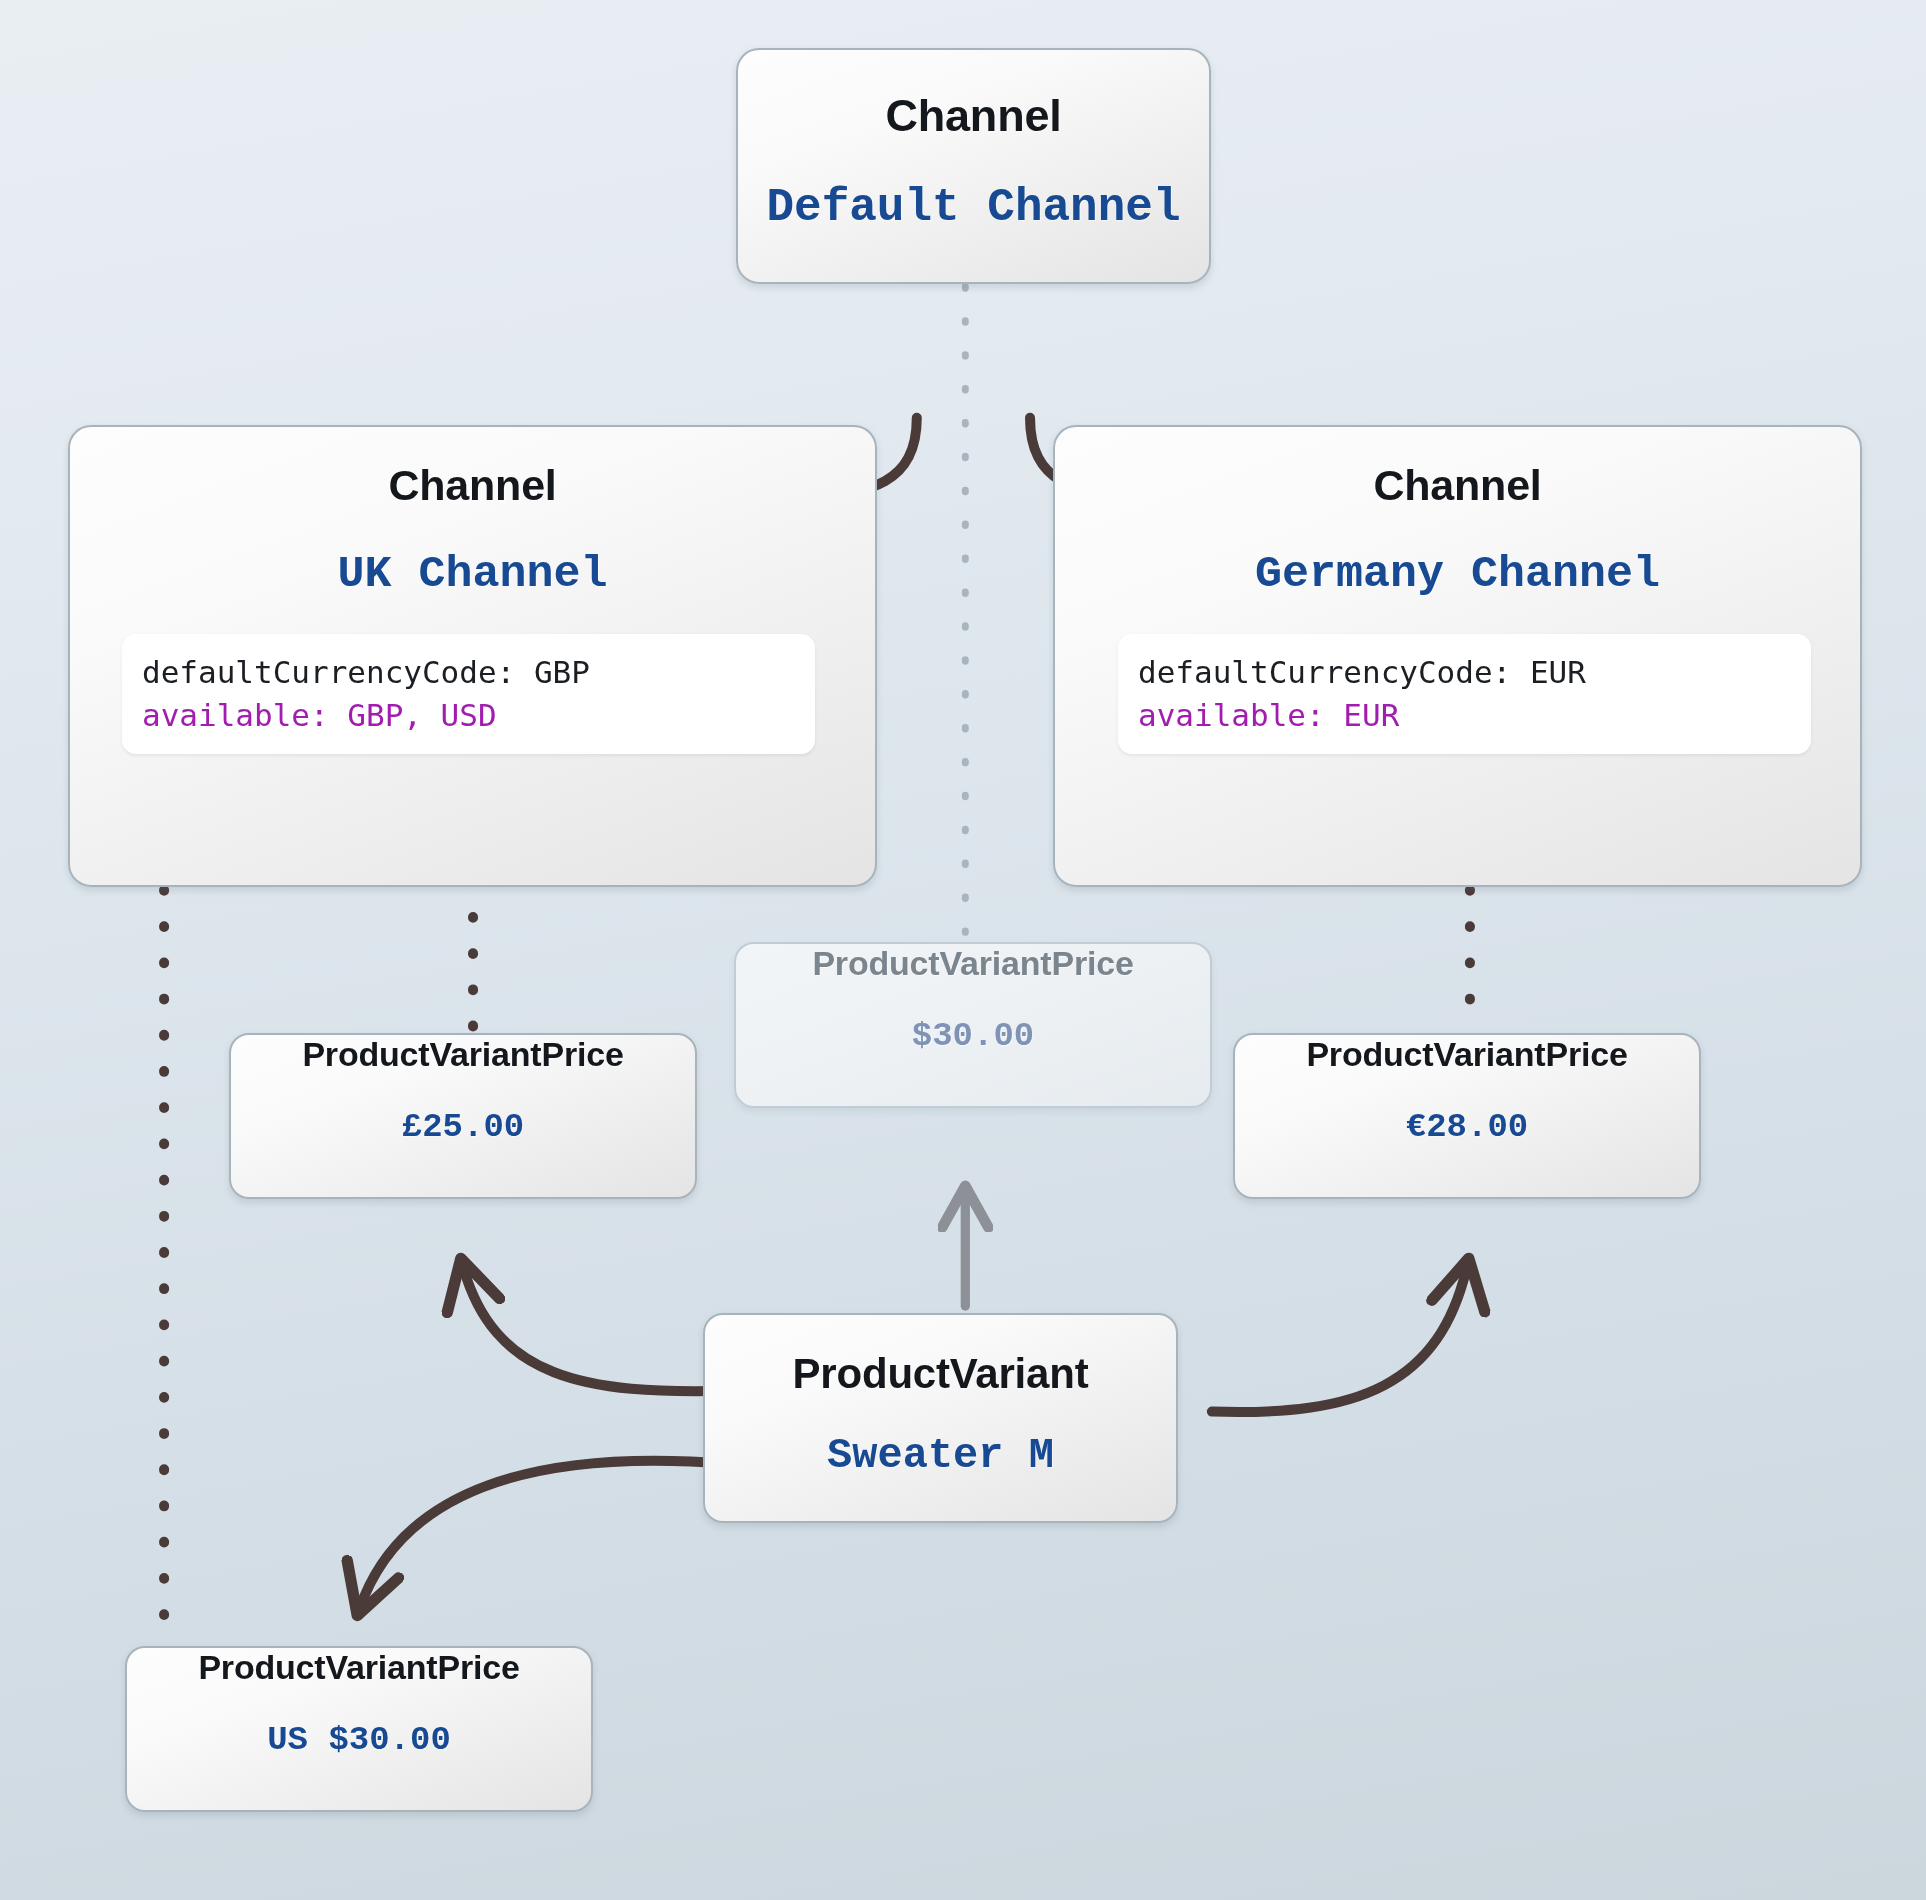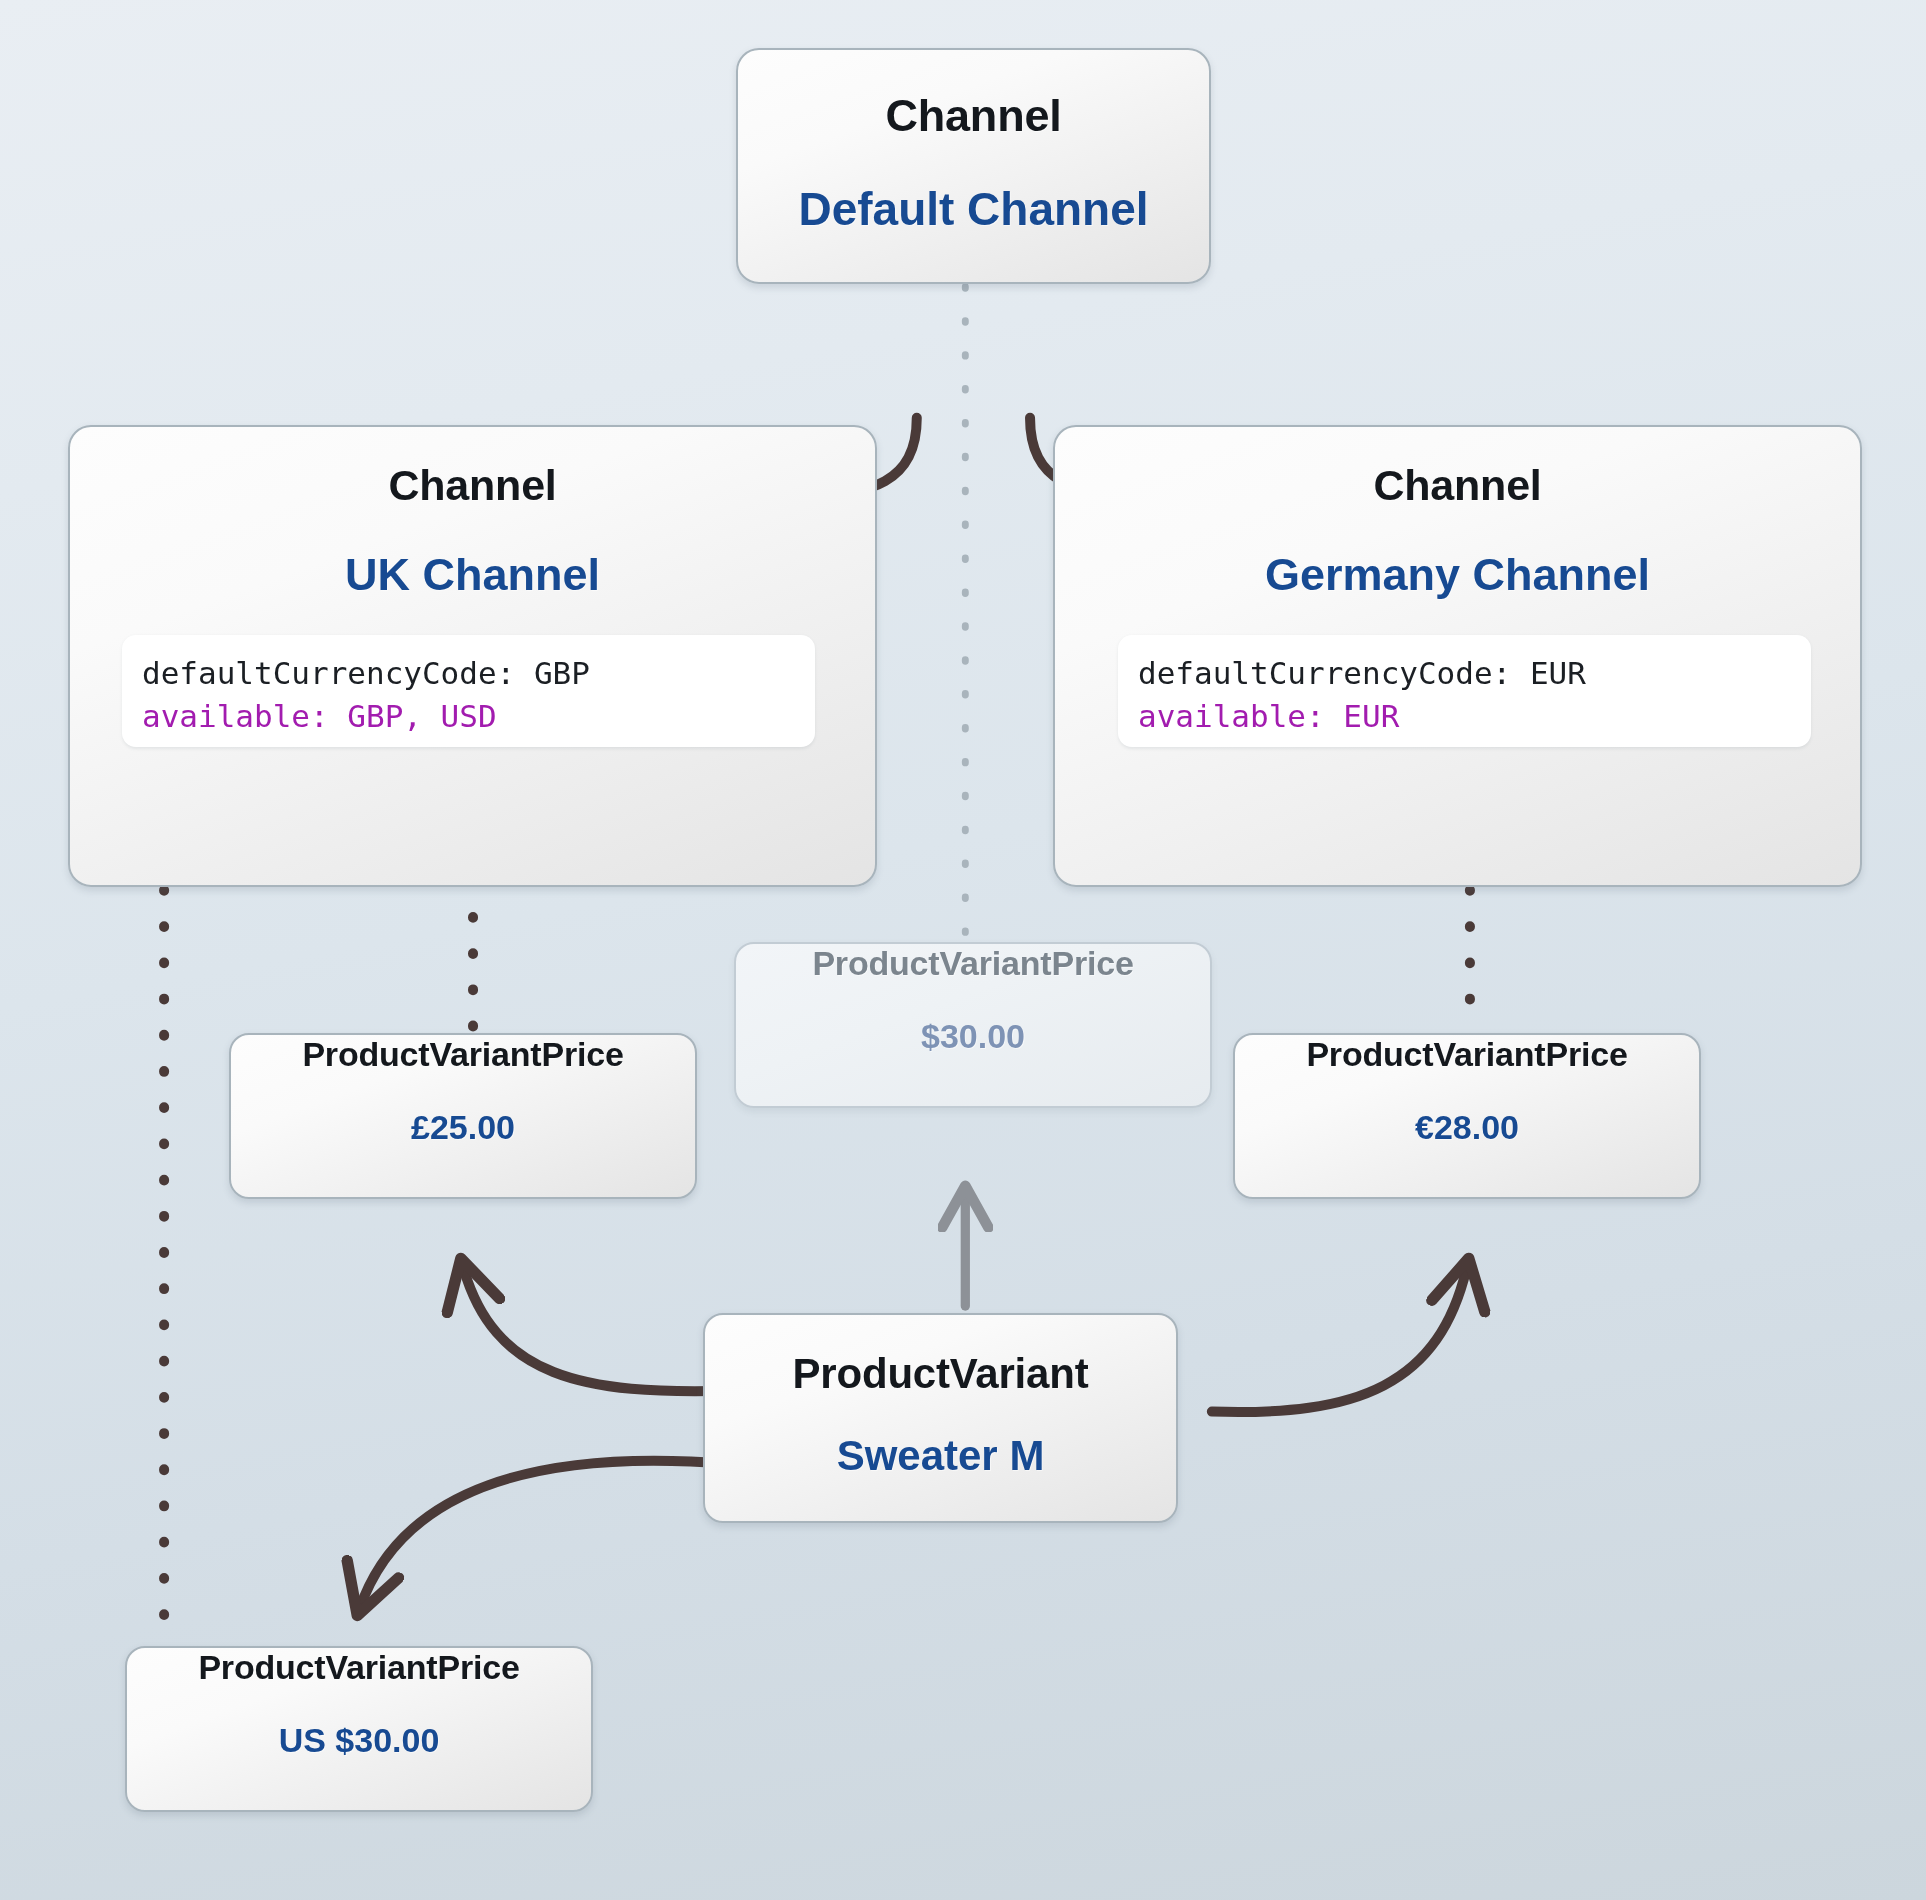--- a/index.html
+++ b/index.html
@@ -41,20 +41,21 @@
     color: #14181d;
     letter-spacing: -0.2px;
     text-align: right;
     text-shadow: 0.8px 0.8px 0 rgba(255,255,255,0.55);
   }
   .node .name {
     font-weight: bold;
     color: #174a92;
     text-align: center;
     text-shadow: 0.8px 0.8px 0 rgba(255,255,255,0.55);
+    font-family: Liberation Mono, monospace;
   }
 
   
   #node-default-channel {
     left: 736px; top: 48px; width: 475px; height: 236px;
     border-radius: 23px;
     justify-content: flex-start;
     padding-top: 40px;
   }
   #node-default-channel .type { font-size: 45px; }
@@ -66,21 +67,21 @@
     justify-content: flex-start;
     padding-top: 34px;
   }
   .channel-card .type { font-size: 43px; }
   .channel-card .name { font-size: 45px; margin-top: 39px; }
   .props {
     box-sizing: border-box;
     background: #ffffff;
     border-radius: 14px;
     margin-top: 34px;
-    padding: 17px 20px 9px 20px;
+    padding: 17px 20px 17px 20px;
     font-family: "DejaVu Sans Mono", monospace;
     line-height: 1.38;
     box-shadow: 0 1.5px 3.1px rgba(80,95,110,0.10);
     align-self: stretch;
   }
   .props .p-default {
     font-size: 31px;
     color: #1b1f24;
     white-space: pre;
   }

